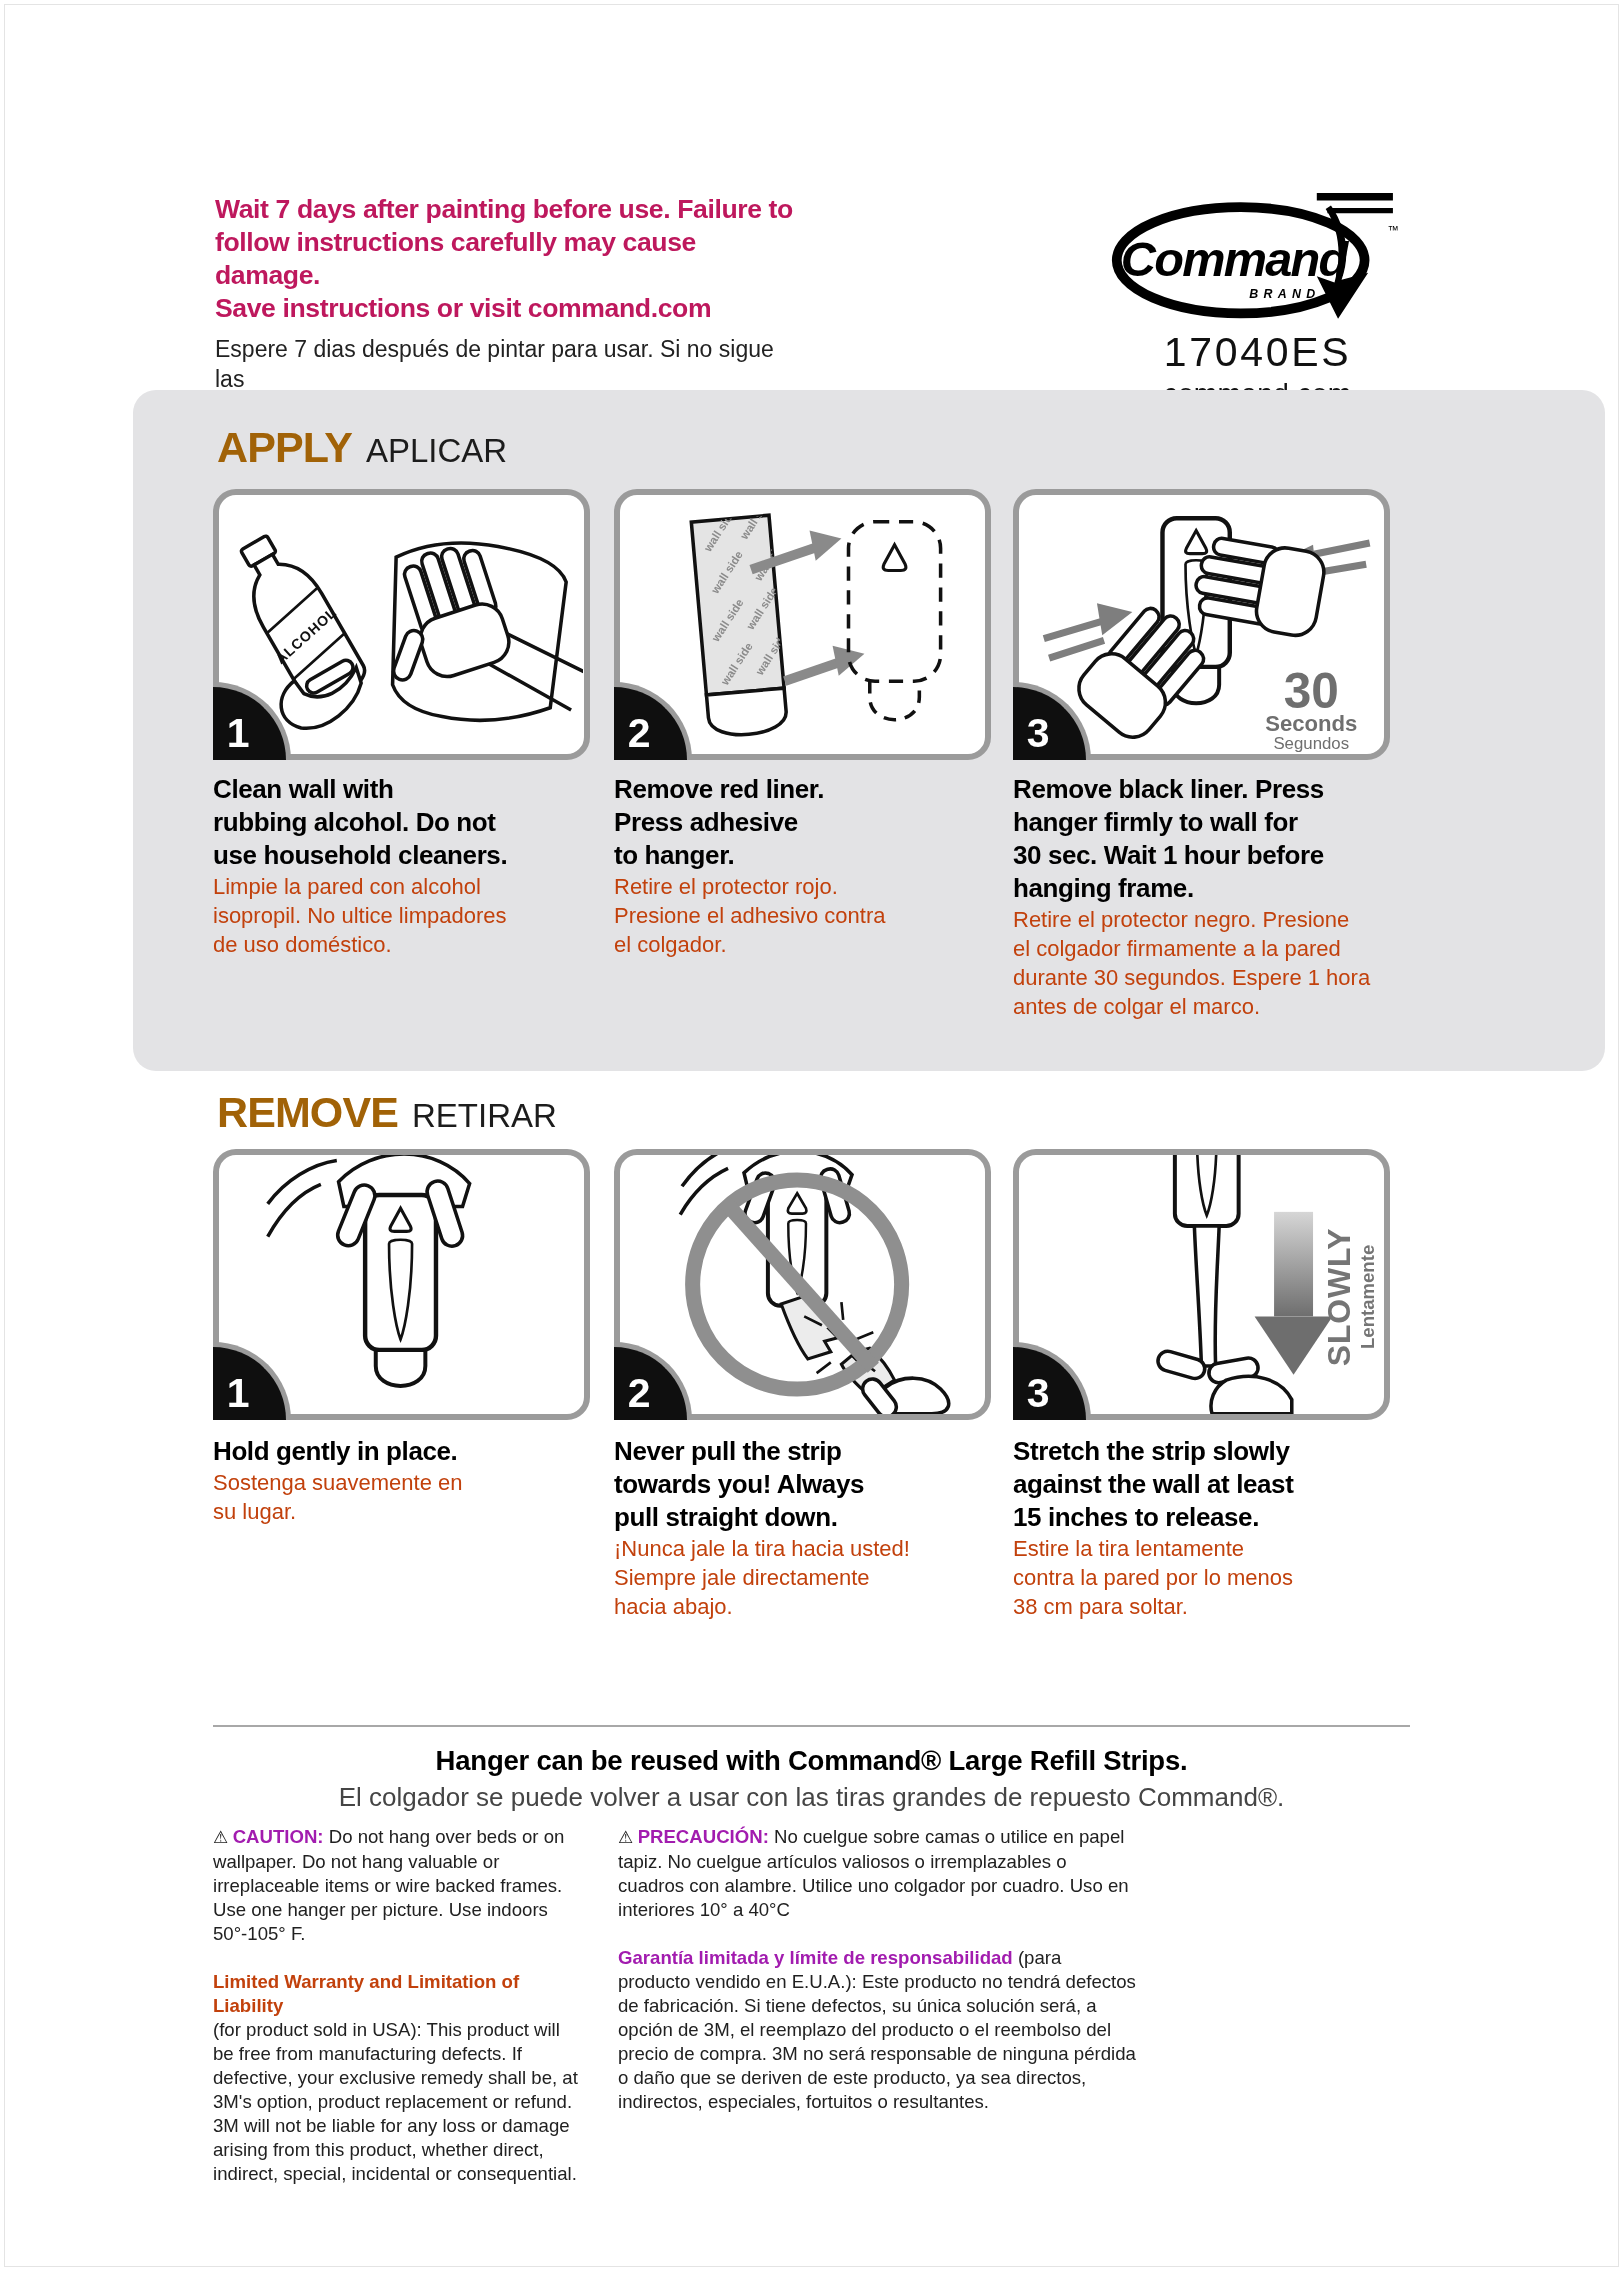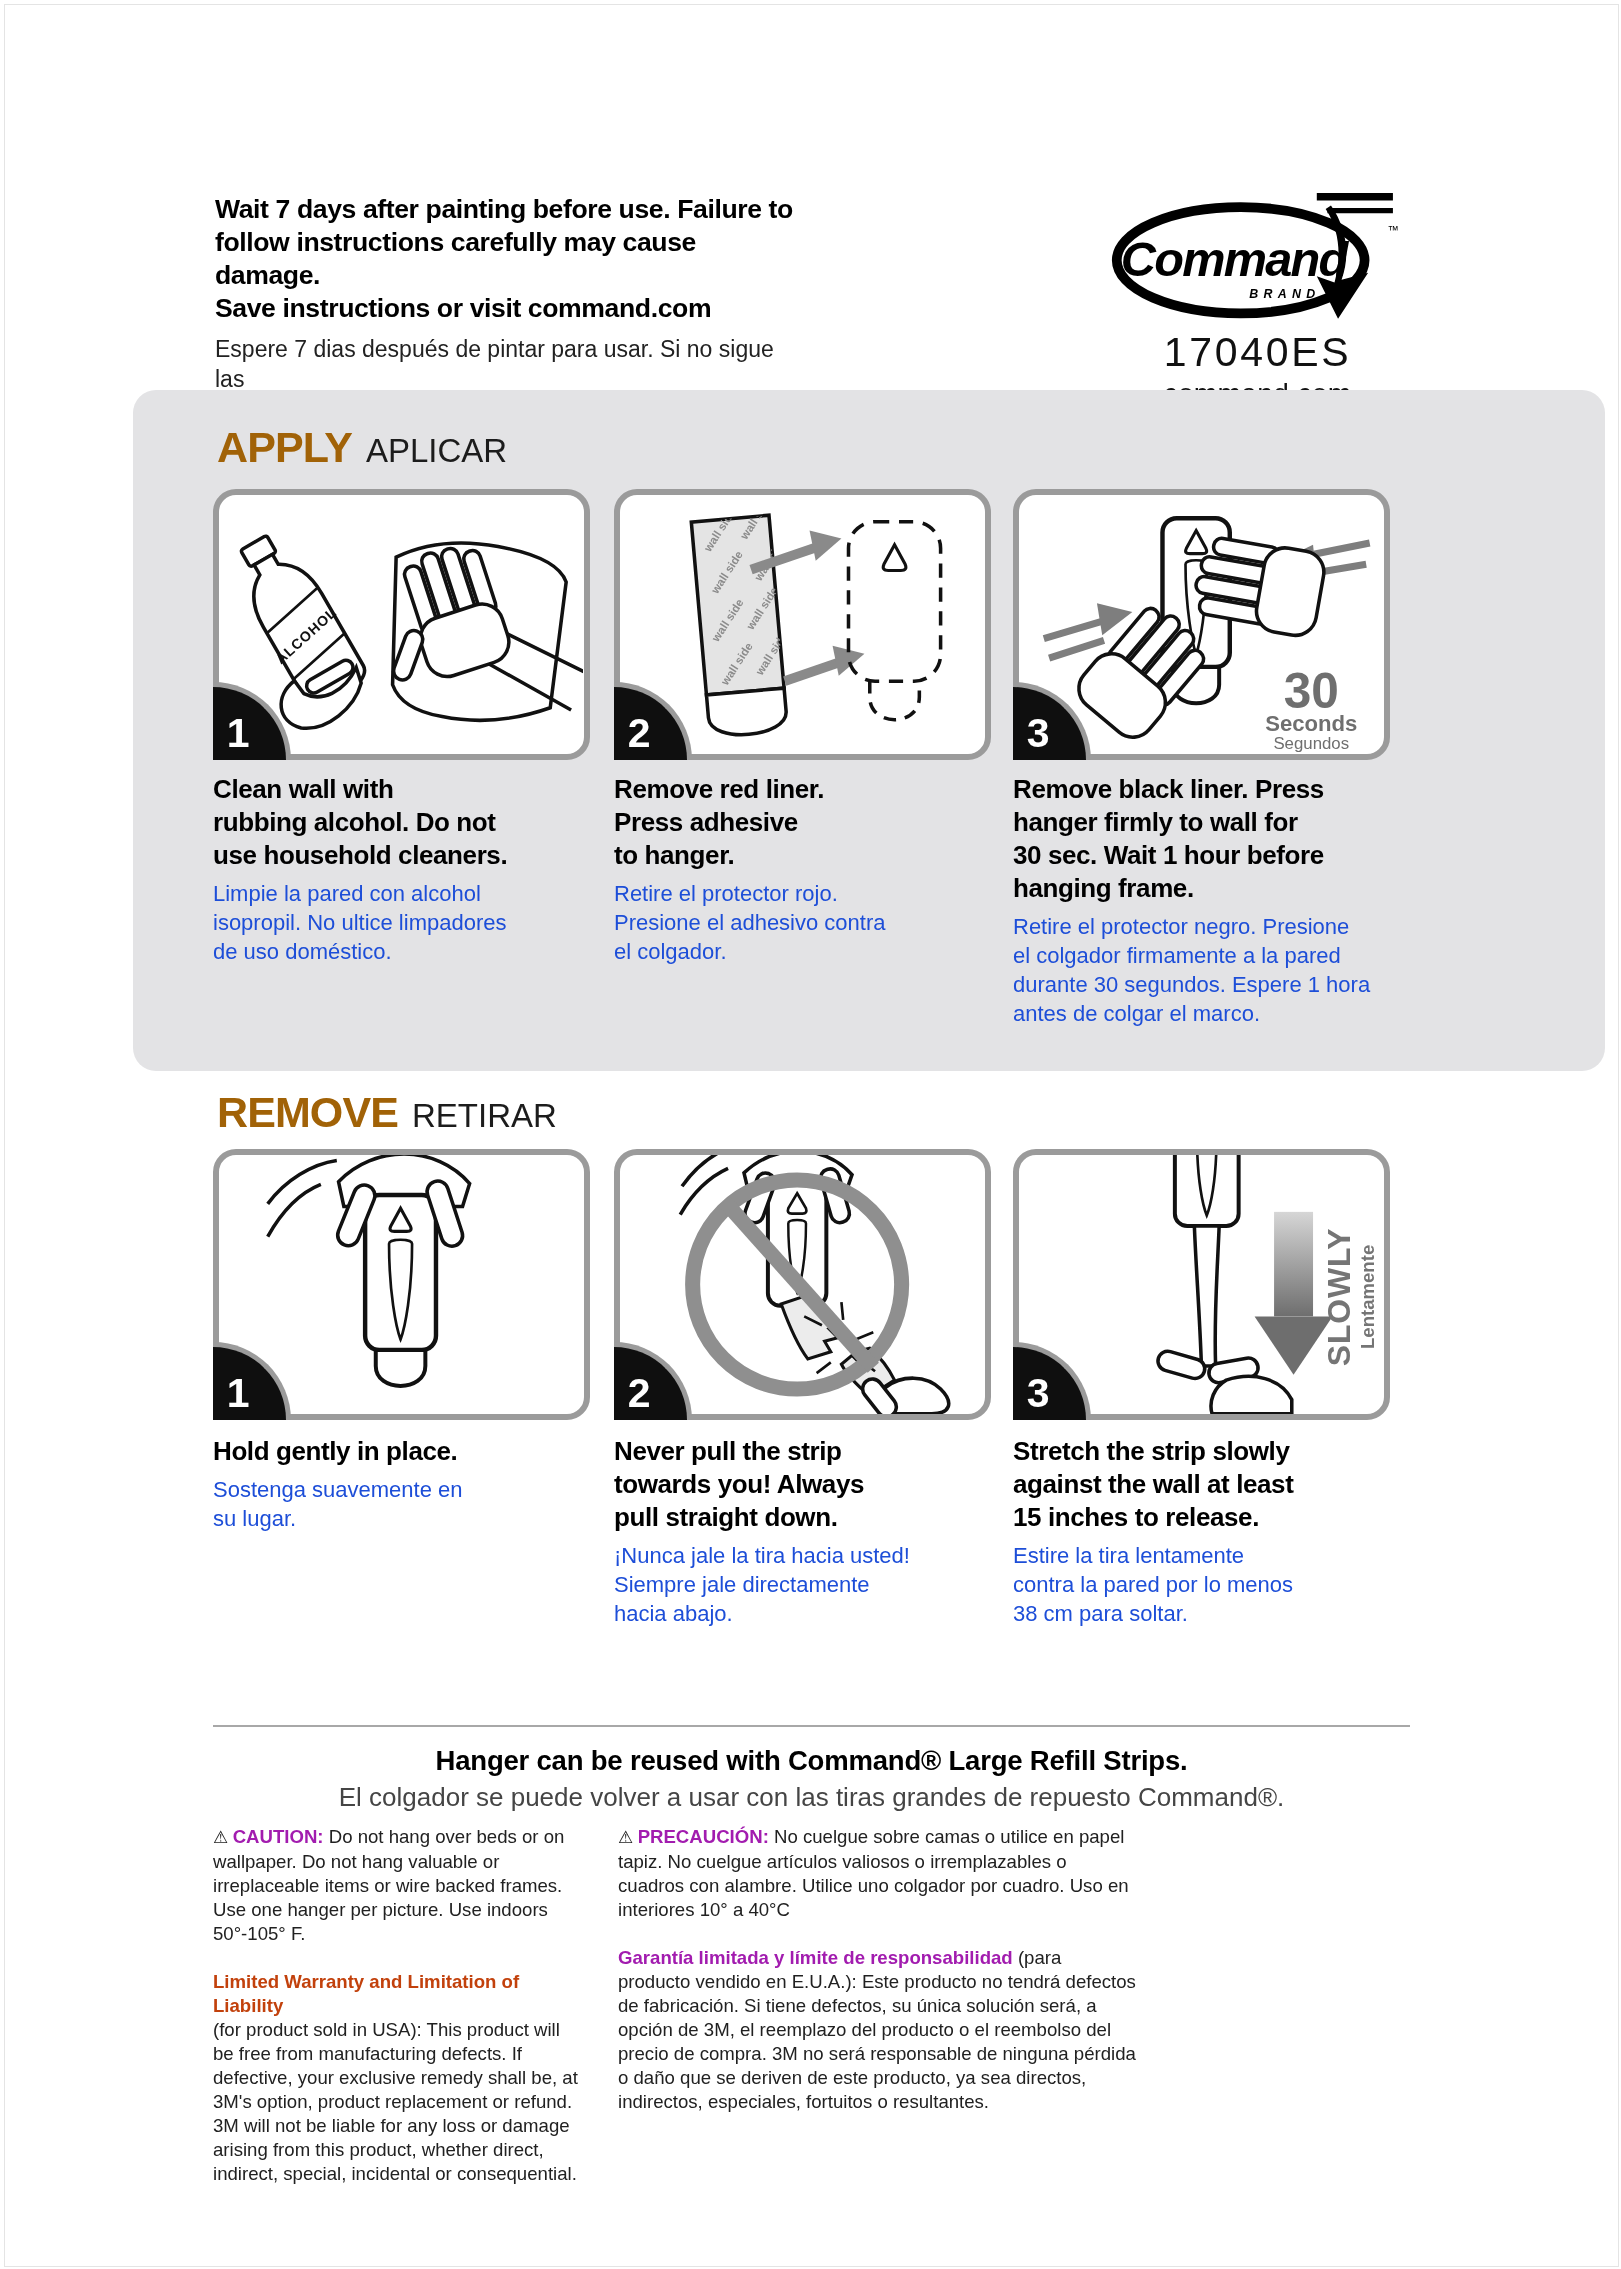--- a/index.html
+++ b/index.html
@@ -2,21 +2,21 @@
 <html style="font-size:14px"><head>
 <meta charset="utf-8">
 <style>
   html,body{margin:0;padding:0;background:#ffffff;}
   #sheet{position:relative;width:1622px;height:2270px;background:#fff;overflow:hidden;
          font-family:"Liberation Sans","DejaVu Sans",sans-serif;color:#000;}
   .frame{position:absolute;inset:3.5px;border:1.8px solid #e4e4e4;pointer-events:none;}
 
   
   .warn{position:absolute;left:215px;top:193px;width:585px;}
-  .warn-en{font-weight:bold;font-size:26.6px;line-height:33px;letter-spacing:-0.4px;color:#000000;}
+  .warn-en{font-weight:bold;font-size:26.6px;line-height:33px;letter-spacing:-0.4px;color:#be185d;}
   .warn-es{margin-top:8.9px;font-size:23px;line-height:30px;color:#222;}
   .logo-block{position:absolute;left:1107px;top:193px;width:301px;text-align:center;}
   .prod-code{margin-top:1.8px;font-size:41px;letter-spacing:2.7px;color:#111;}
   .site{font-size:28px;letter-spacing:0.4px;color:#111;margin-top:1.8px;}
 
   
   .graybg{position:absolute;left:133px;top:390px;width:1472px;height:681px;background:#e3e3e5;border-radius:23px;}
   .sec-title{position:absolute;left:217px;display:flex;align-items:baseline;gap:14px;}
   .sec-title .en{font-weight:bold;font-size:43px;letter-spacing:-0.9px;color:#a16207;}
   .sec-title .es{font-size:33px;color:#1c1c1c;margin-top:12px;}
@@ -24,21 +24,21 @@
   .panel{position:absolute;width:377px;height:271px;background:#fff;border:6.2px solid #9b9b9b;
          border-radius:23px;box-sizing:border-box;}
   .panel svg{display:block;border-radius:16px;}
   .badge{position:absolute;left:-6.2px;bottom:-6.2px;width:78px;height:78px;background:#0f0f0f;
          border-top:5.3px solid #9b9b9b;border-right:5.3px solid #9b9b9b;
          border-top-right-radius:100%;box-sizing:border-box;z-index:3;}
   .badge span{position:absolute;left:14px;bottom:3.5px;color:#fff;font-weight:bold;font-size:41px;}
 
   .caption{position:absolute;width:401px;}
   .cap-en{font-weight:bold;font-size:26px;line-height:33px;letter-spacing:-0.4px;color:#000;}
-  .cap-es{margin-top:7px;font-size:22px;line-height:29px;color:#1d4ed8;}
+  .cap-es{font-size:22px;line-height:29px;color:#c2410c;}
 
   
   .divider{position:absolute;left:213px;top:1725px;width:1197px;height:1.8px;background:#a8a8a8;}
   .reuse-en{position:absolute;left:213px;top:1745px;width:1197px;text-align:center;
             font-weight:bold;font-size:27.5px;color:#000;letter-spacing:-0.2px;}
   .reuse-es{position:absolute;left:213px;top:1782px;width:1197px;text-align:center;
             font-size:26px;color:#454545;}
   .fine{position:absolute;top:1825px;font-size:18.6px;line-height:24px;color:#212121;}
   .fine .lbl{font-weight:bold;color:#a21caf;text-align:right;}
   .fine .h{font-weight:bold;color:#c2410c;margin-top:24px;}

